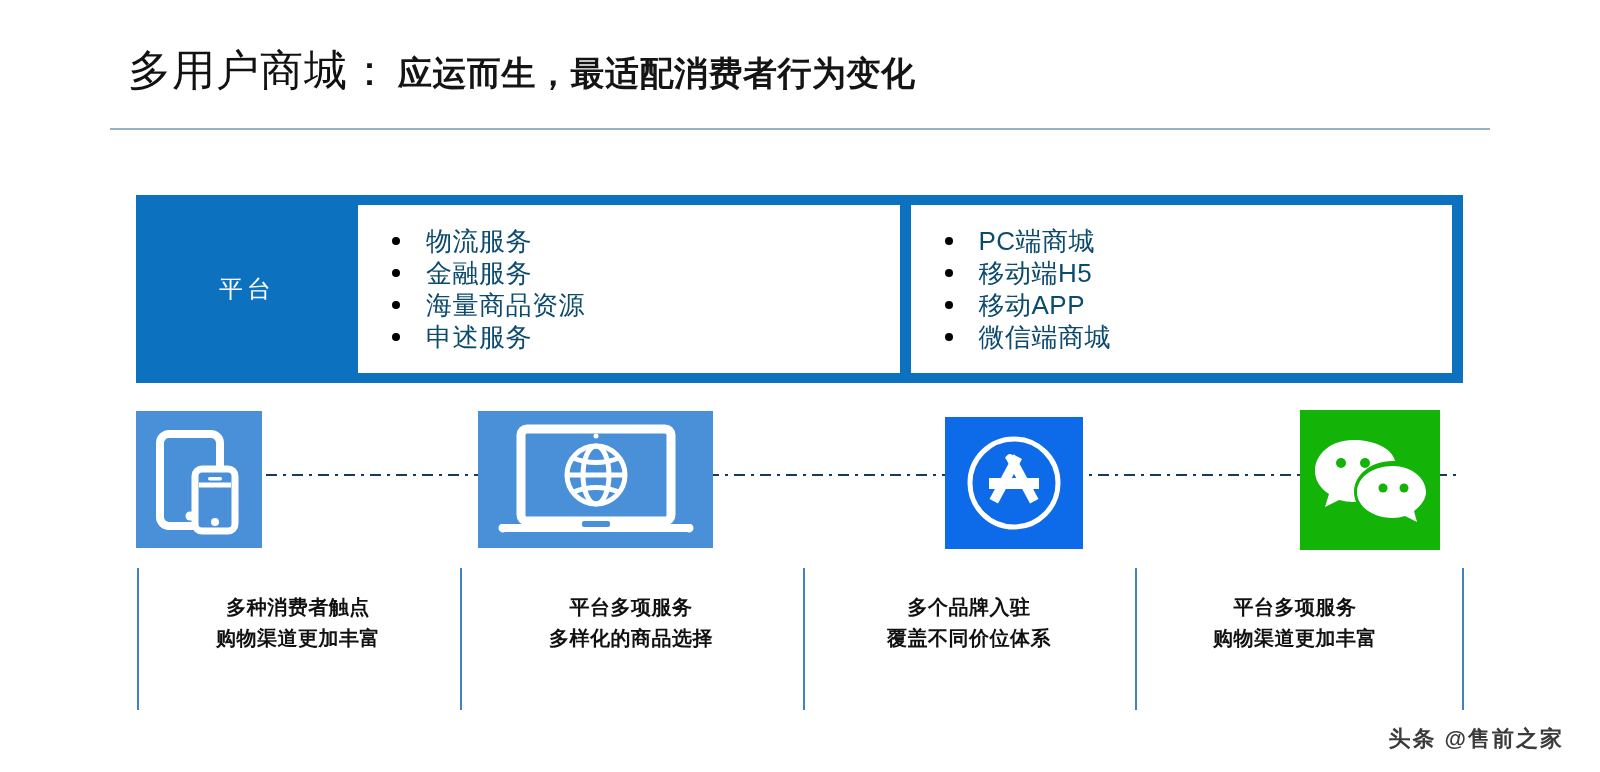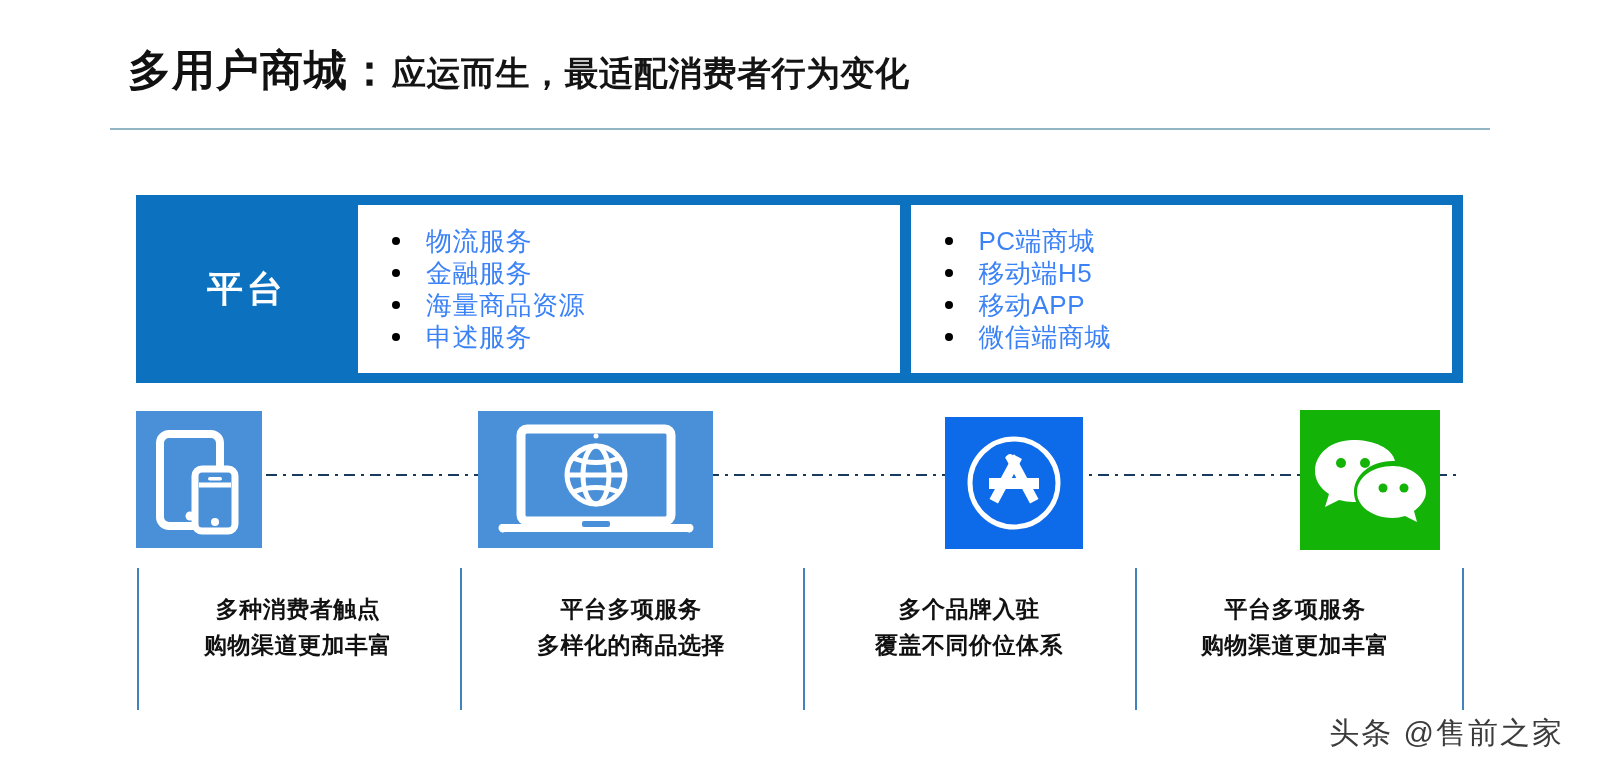--- a/index.html
+++ b/index.html
@@ -20,31 +20,32 @@
   
   .title-wrap {
     position: absolute;
     left: 128px;
     top: 42px;
     white-space: nowrap;
   }
   .title-main {
     display: inline-block;
     font-size: 43px;
-    font-weight: 700;
+    font-weight: 400;
     color: #111111;
     letter-spacing: 1px;
     vertical-align: baseline;
   }
   .title-sub {
     display: inline-block;
     font-size: 34px;
     font-weight: 700;
     color: #141414;
     vertical-align: baseline;
+    margin-left: 6px;
     letter-spacing: 0.5px;
   }
   .title-rule {
     position: absolute;
     left: 110px;
     top: 128px;
     width: 1380px;
     height: 2px;
     background: #7fa8b8;
     opacity: 0.85;
@@ -62,22 +63,22 @@
     align-items: stretch;
     padding: 10px 11px;
   }
   .platform-label {
     width: 200px;
     flex: 0 0 200px;
     display: flex;
     align-items: center;
     justify-content: center;
     color: #ffffff;
-    font-size: 36px;
-    font-weight: 700;
+    font-size: 24px;
+    font-weight: 400;
     letter-spacing: 4px;
   }
   .plat-col {
     flex: 1 1 0;
     background: #ffffff;
     margin-left: 11px;
     display: flex;
     flex-direction: column;
     justify-content: center;
     padding: 6px 0 6px 34px;
@@ -94,21 +95,21 @@
     width: 8px;
     height: 8px;
     border-radius: 50%;
     background: #000000;
     margin-right: 26px;
     position: relative;
     top: -5px;
   }
   .bullet-text {
     font-size: 26px;
-    color: #3b82f6;
+    color: #0c4a6e;
     font-weight: 400;
     letter-spacing: 0.5px;
     white-space: nowrap;
   }
 
   
   .connector {
     position: absolute;
     left: 136px;
     top: 474px;
@@ -148,33 +149,33 @@
   }
 
   
   .caption {
     position: absolute;
     top: 592px;
     width: 320px;
     text-align: center;
     color: #111111;
     font-weight: 700;
-    font-size: 23px;
+    font-size: 20px;
     line-height: 1.55;
     letter-spacing: 0.5px;
   }
   .caption span { display: block; white-space: nowrap; }
 
   
   .watermark {
     position: absolute;
     right: 36px;
     bottom: 18px;
-    font-size: 30px;
-    font-weight: 400;
+    font-size: 22px;
+    font-weight: 700;
     color: #2b2b2b;
     opacity: 0.92;
     letter-spacing: 2px;
     white-space: nowrap;
   }
 </style>
 </head>
 <body>
 
 <div class="slide">

